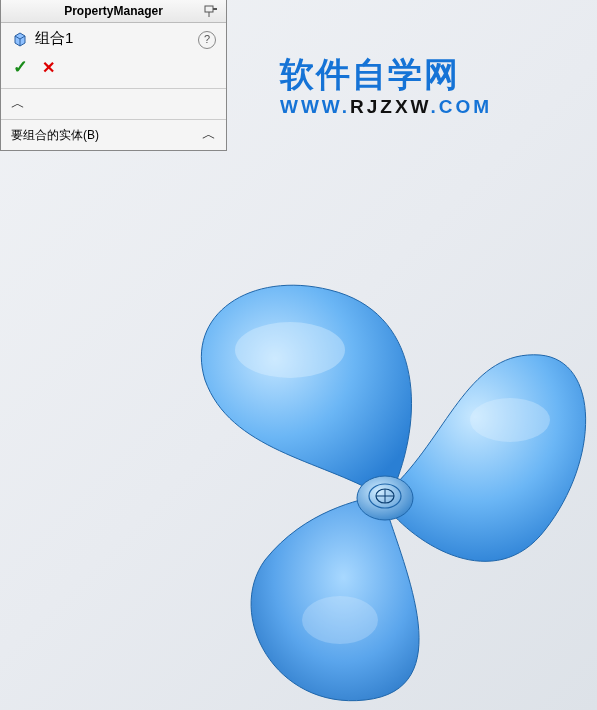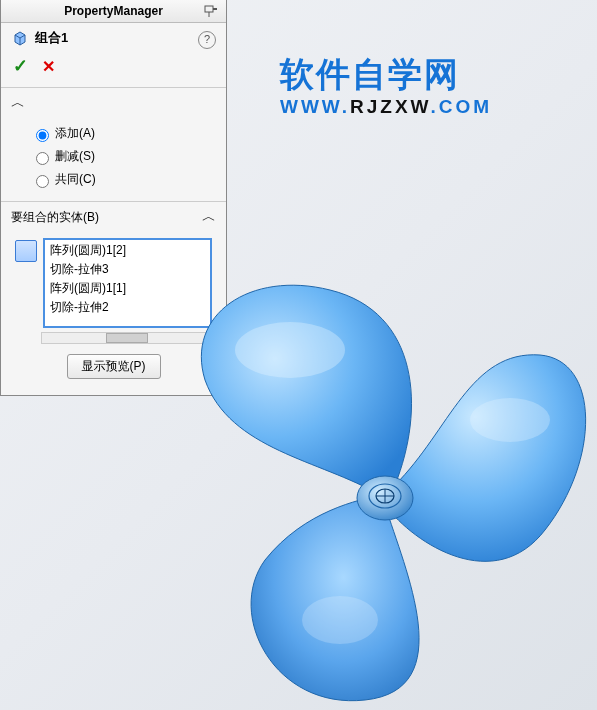--- a/index.html
+++ b/index.html
@@ -4,21 +4,21 @@
 <style>
 html,body{margin:0;padding:0;width:597px;height:710px;overflow:hidden;font-family:"Microsoft YaHei",Arial,sans-serif;font-size:12px;background:linear-gradient(135deg,#f0f2f5 0%,#e8ebf0 50%,#dde2e8 100%)}
 .viewport{position:relative;width:597px;height:710px}
 .pm{position:absolute;left:0;top:0;width:225px;background:#f5f5f5;border:1px solid #888;border-top:none}
 .pm-title{background:linear-gradient(#f8f8f8,#e8e8e8);border-bottom:1px solid #bbb;height:22px;display:flex;align-items:center;position:relative}
 .pm-title-text{flex:1;text-align:center;font-weight:bold;font-size:12px}
 .pm-title-icons{position:absolute;right:8px;top:3px;display:flex;gap:3px;align-items:center}
 .pin-icon svg{display:block}
 .feature-row{display:flex;align-items:center;padding:6px 10px;position:relative}
 .cube-icon{width:18px;height:18px;margin-right:6px}
-.feature-name{font-weight:bold;font-size:13px}
+.feature-name{font-weight:normal;font-size:15px}
 .help-icon{position:absolute;right:10px;top:8px;width:16px;height:16px;border:1px solid #888;border-radius:50%;text-align:center;line-height:14px;font-size:11px;color:#555;cursor:pointer}
 .ok-cancel{display:flex;gap:14px;padding:2px 12px 10px;align-items:center}
 .ok-icon{color:#1a8c1a;font-size:18px;font-weight:bold;cursor:pointer}
 .cancel-icon{color:#d00;font-size:16px;font-weight:bold;cursor:pointer}
 .group{border-top:1px solid #ccc}
 .group-header{display:flex;align-items:center;padding:6px 10px;cursor:pointer;font-size:12px}
 .group-title{flex:1}
 .chevron{color:#333;font-size:14px}
 .group-body{padding:4px 10px 10px}
 .radio-row{display:flex;align-items:center;padding:3px 20px;cursor:pointer}
@@ -71,57 +71,26 @@
 
     <div class="ok-cancel">
       <span class="ok-icon" title="确定">✓</span>
       <span class="cancel-icon" title="取消">✕</span>
     </div>
 
     <div class="group">
       <div class="group-header">
         <span class="chevron">︿</span>
       </div>
-      <div class="group-body">
-        <label class="radio-row">
-          <input type="radio" name="op" checked="" style="">
-          <span>添加(A)</span>
-        </label>
-        <label class="radio-row">
-          <input type="radio" name="op" style="">
-          <span>删减(S)</span>
-        </label>
-        <label class="radio-row">
-          <input type="radio" name="op" style="">
-          <span>共同(C)</span>
-        </label>
-      </div>
     </div>
 
     <div class="group">
       <div class="group-header">
         <span class="group-title">要组合的实体(B)</span>
         <span class="chevron">︿</span>
-      </div>
-      <div class="group-body">
-        <div class="sel-row">
-          <span class="body-icon"></span>
-          <div class="sel-list">
-            <div class="sel-item">阵列(圆周)1[2]</div>
-            <div class="sel-item">切除-拉伸3</div>
-            <div class="sel-item">阵列(圆周)1[1]</div>
-            <div class="sel-item">切除-拉伸2</div>
-          </div>
-        </div>
-        <div class="sel-scroll">
-          <div class="sel-thumb"></div>
-        </div>
-        <div class="preview-row">
-          <button class="preview-btn">显示预览(P)</button>
-        </div>
       </div>
     </div>
   </div>
 
   <div class="wm">
     <div class="wm-main">软件自学网</div>
     <div class="wm-sub">
       <span>WWW.</span><span class="blk">RJZXW</span><span>.COM</span>
     </div>
   </div>

